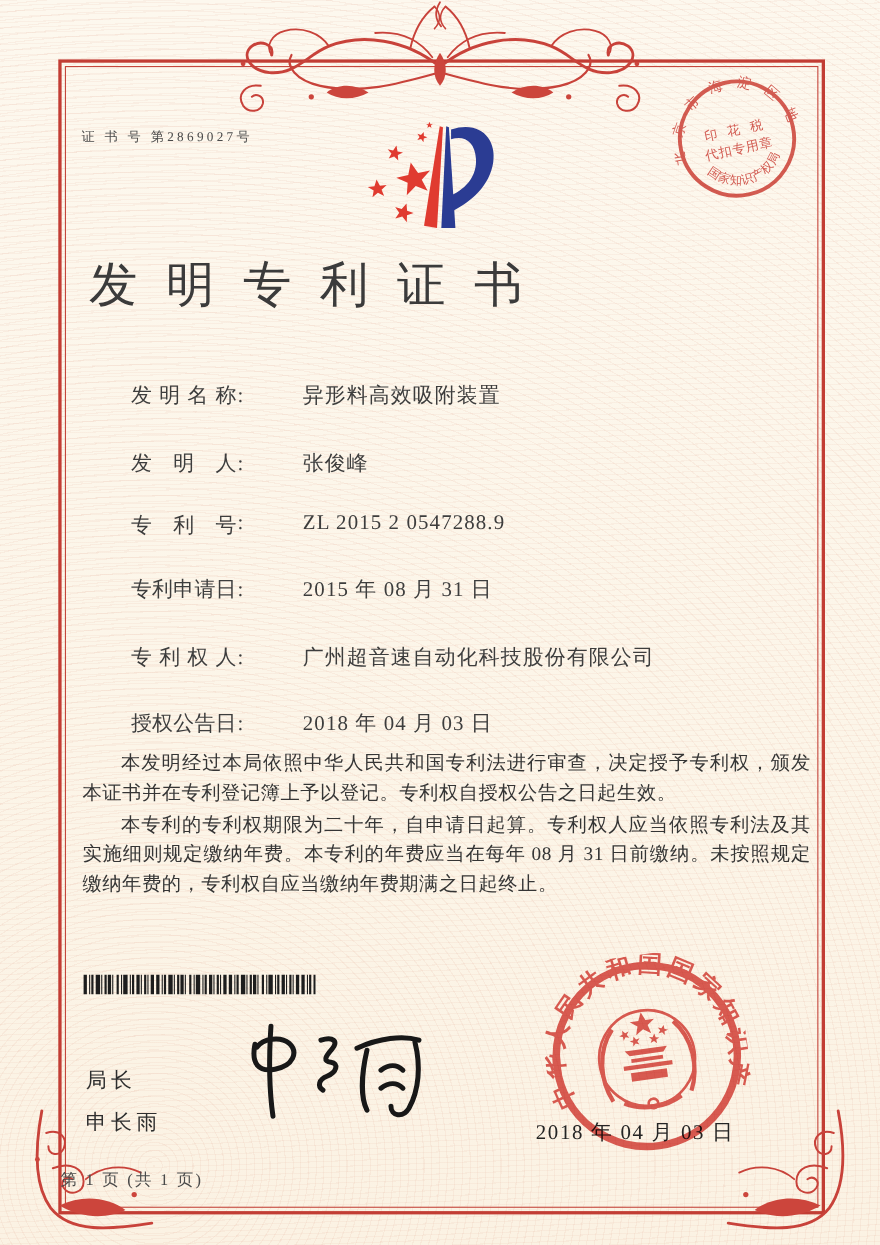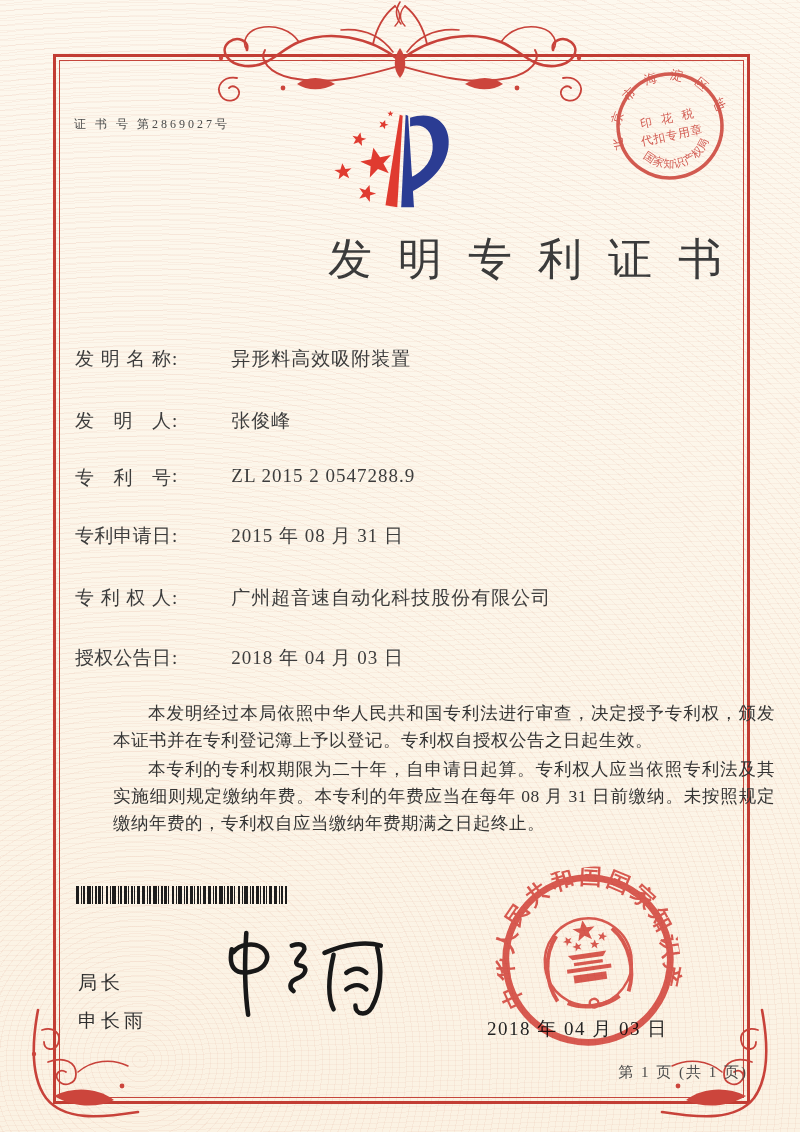--- a/index.html
+++ b/index.html
@@ -12,38 +12,38 @@
       repeating-linear-gradient(178deg, rgba(219,150,128,0.09) 0 1px, transparent 1px 5px),
       linear-gradient(180deg,#fdf8ee 0%,#fcf5e8 60%,#fbf2e3 100%);
   }
   .abs{position:absolute;}
   
   .frame-outer{left:53px;top:54px;right:50px;bottom:28px;border:3px solid #c23d34;}
   .frame-inner{position:absolute;inset:3px;border:1px solid #c5463c;}
   
   .cert-no{left:74px;top:116px;font-size:12px;letter-spacing:3px;color:#4a4a4a;}
   
-  .title{left:55px;right:52px;top:230px;text-align:right;font-size:44px;color:#3b3b3b;
+  .title{left:55px;right:52px;top:230px;text-align:left;font-size:44px;color:#3b3b3b;
          letter-spacing:26px;padding-left:26px;font-weight:500;}
   
   .row{left:75px;width:680px;font-size:19px;color:#3d3d3d;white-space:nowrap;}
-  .row .lbl{display:inline-block;width:96px;text-align:justify;text-align-last:justify;vertical-align:top;}
+  .row .lbl{display:inline-block;width:96px;text-align:justify;text-align-last:justify;vertical-align:top;margin-left:44px;}
   .row .colon{display:inline-block;margin:0 10px 0 1px;}
   .row .val{letter-spacing:1px;margin-left:44px;}
   
-  .body-text{left:75px;width:662px;top:700px;font-size:17.5px;line-height:27px;color:#353535;
-             text-align:justify;letter-spacing:0.5px;margin-left:38px;}
+  .body-text{left:75px;width:662px;top:680px;font-size:17.5px;line-height:27px;color:#353535;
+             text-align:justify;letter-spacing:0.5px;}
   .body-text p{margin:0 0 2px 0;text-indent:2em;}
   
   .issuer{left:78px;top:948px;font-family:"Liberation Sans", sans-serif;font-size:19px;
           color:#2e2e2e;letter-spacing:4px;line-height:38px;margin-top:16px;}
   
   .seal-date{left:487px;top:1016px;font-size:19px;color:#242424;letter-spacing:1.5px;}
   
-  .footer{left:55px;right:52px;top:1063px;text-align:right;font-size:15px;color:#4a4a4a;letter-spacing:2px;}
+  .footer{left:55px;right:52px;top:1063px;text-align:left;font-size:15px;color:#4a4a4a;letter-spacing:2px;}
   .blend{mix-blend-mode:multiply;}
   svg text{font-family:"Liberation Serif", serif;}
 </style>
 </head>
 <body>
 
 <div class="abs frame-outer">
   <div class="frame-inner"></div>
 </div>
 

